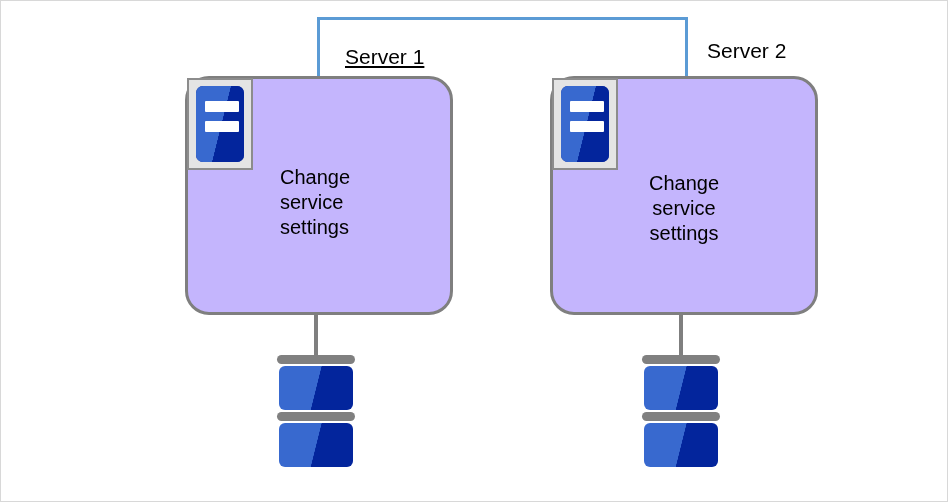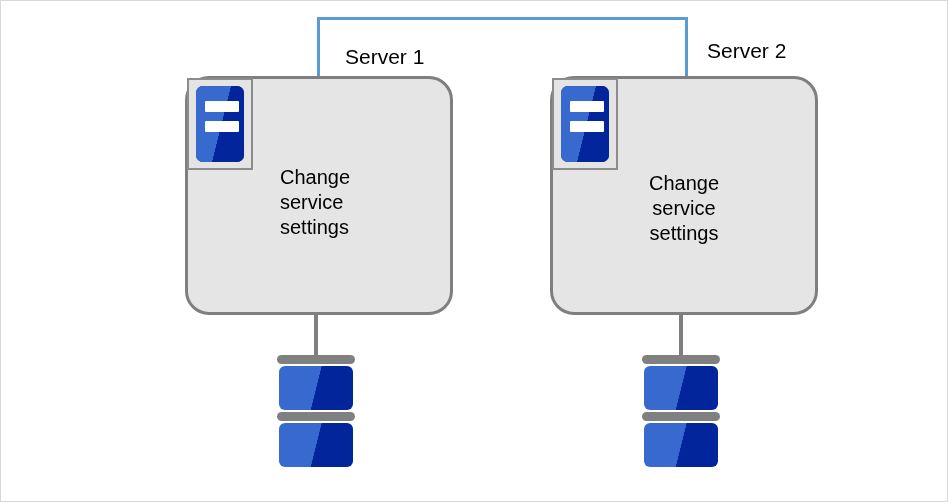--- a/index.html
+++ b/index.html
@@ -37,33 +37,33 @@
   }
 
   
   .server-label {
     position: absolute;
     font-size: 21px;
     color: #000000;
     white-space: nowrap;
     line-height: 1;
   }
-  .server-label.s1 { left: 344px; top: 45px; }
+  .server-label.s1 { left: 344px; top: 45px; text-decoration: underline; }
   .server-label.s2 { left: 706px; top: 39px; }
 
   
   .server-box {
     position: absolute;
     top: 75px;
     width: 268px;
     height: 239px;
     box-sizing: border-box;
     border: 3px solid #7f7f7f;
     border-radius: 24px;
-    background: #e5e5e5;
+    background: #c4b5fd;
   }
   .server-box.left  { left: 184px; }
   .server-box.right { left: 549px; }
 
   .box-text {
     position: absolute;
     font-size: 20px;
     line-height: 25px;
     color: #000000;
     white-space: pre-line;

